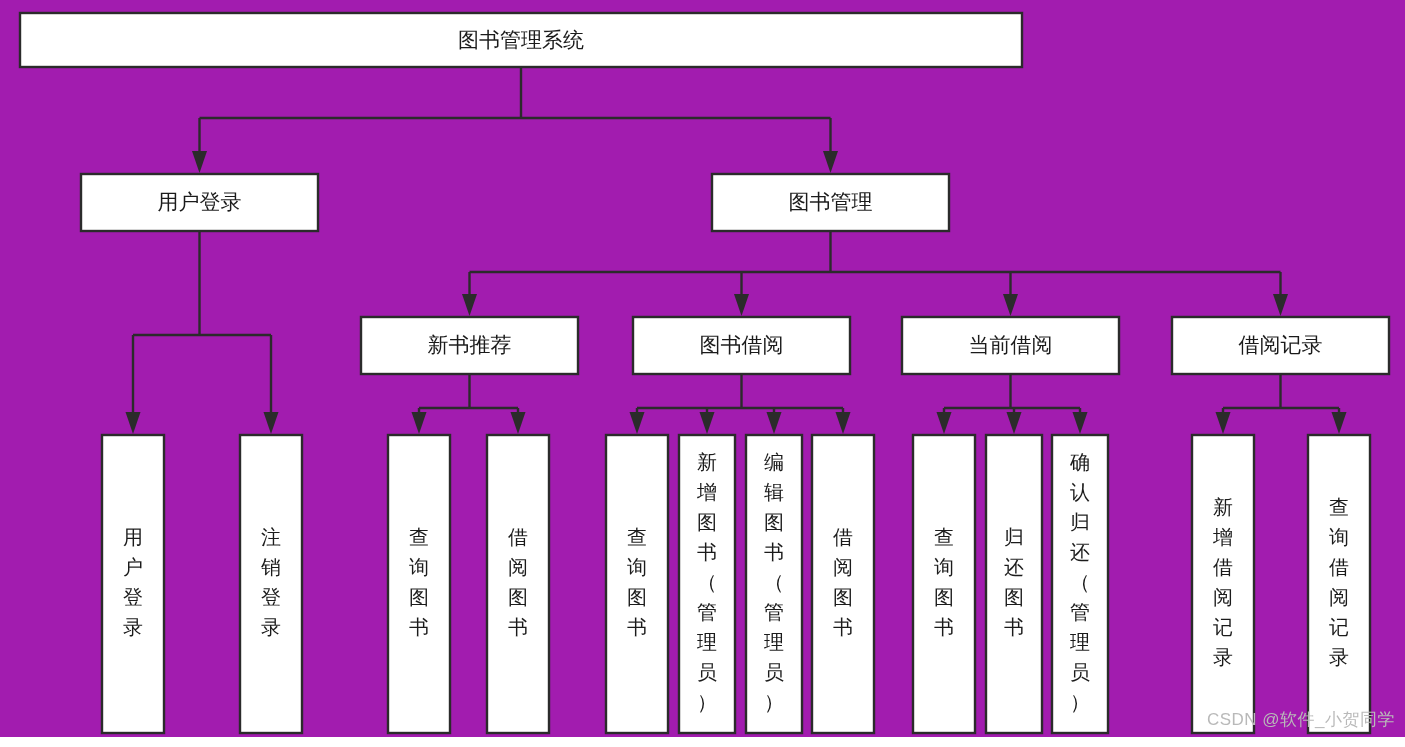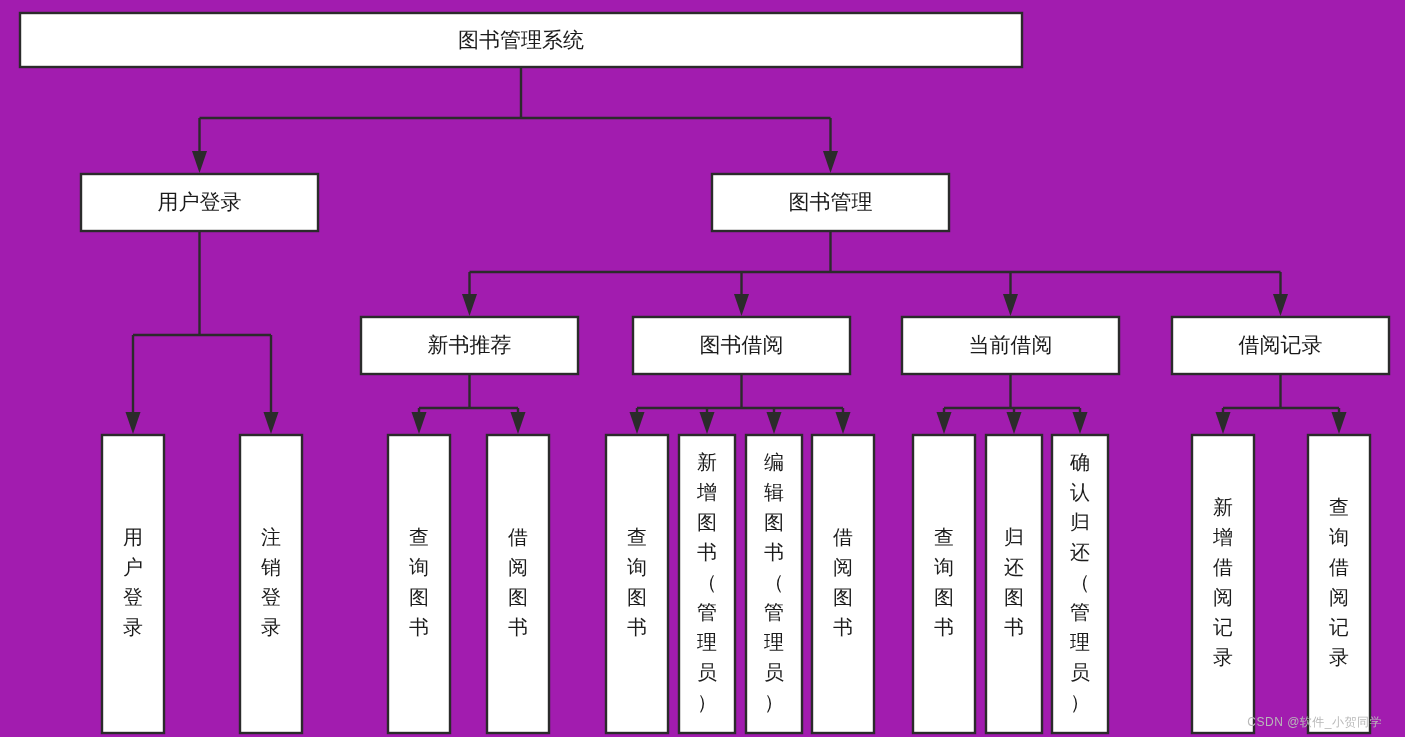--- a/index.html
+++ b/index.html
@@ -50,24 +50,24 @@
     stroke-width: 2.4;
     fill: none;
     stroke-linecap: butt;
   }
   .arrow-head {
     fill: #2b2b2b;
     stroke: none;
   }
   .watermark-text {
     position: absolute;
-    right: 23px;
+    right: 10px;
     bottom: 6px;
     font-family: "Liberation Sans", "DejaVu Sans", sans-serif;
-    font-size: 12px;
+    font-size: 17px;
     color: #b9b9b9;
     white-space: nowrap;
     letter-spacing: 0.5px;
     user-select: none;
   }
 </style>
 </head>
 <body>
 
 <div id="diagram-root">

